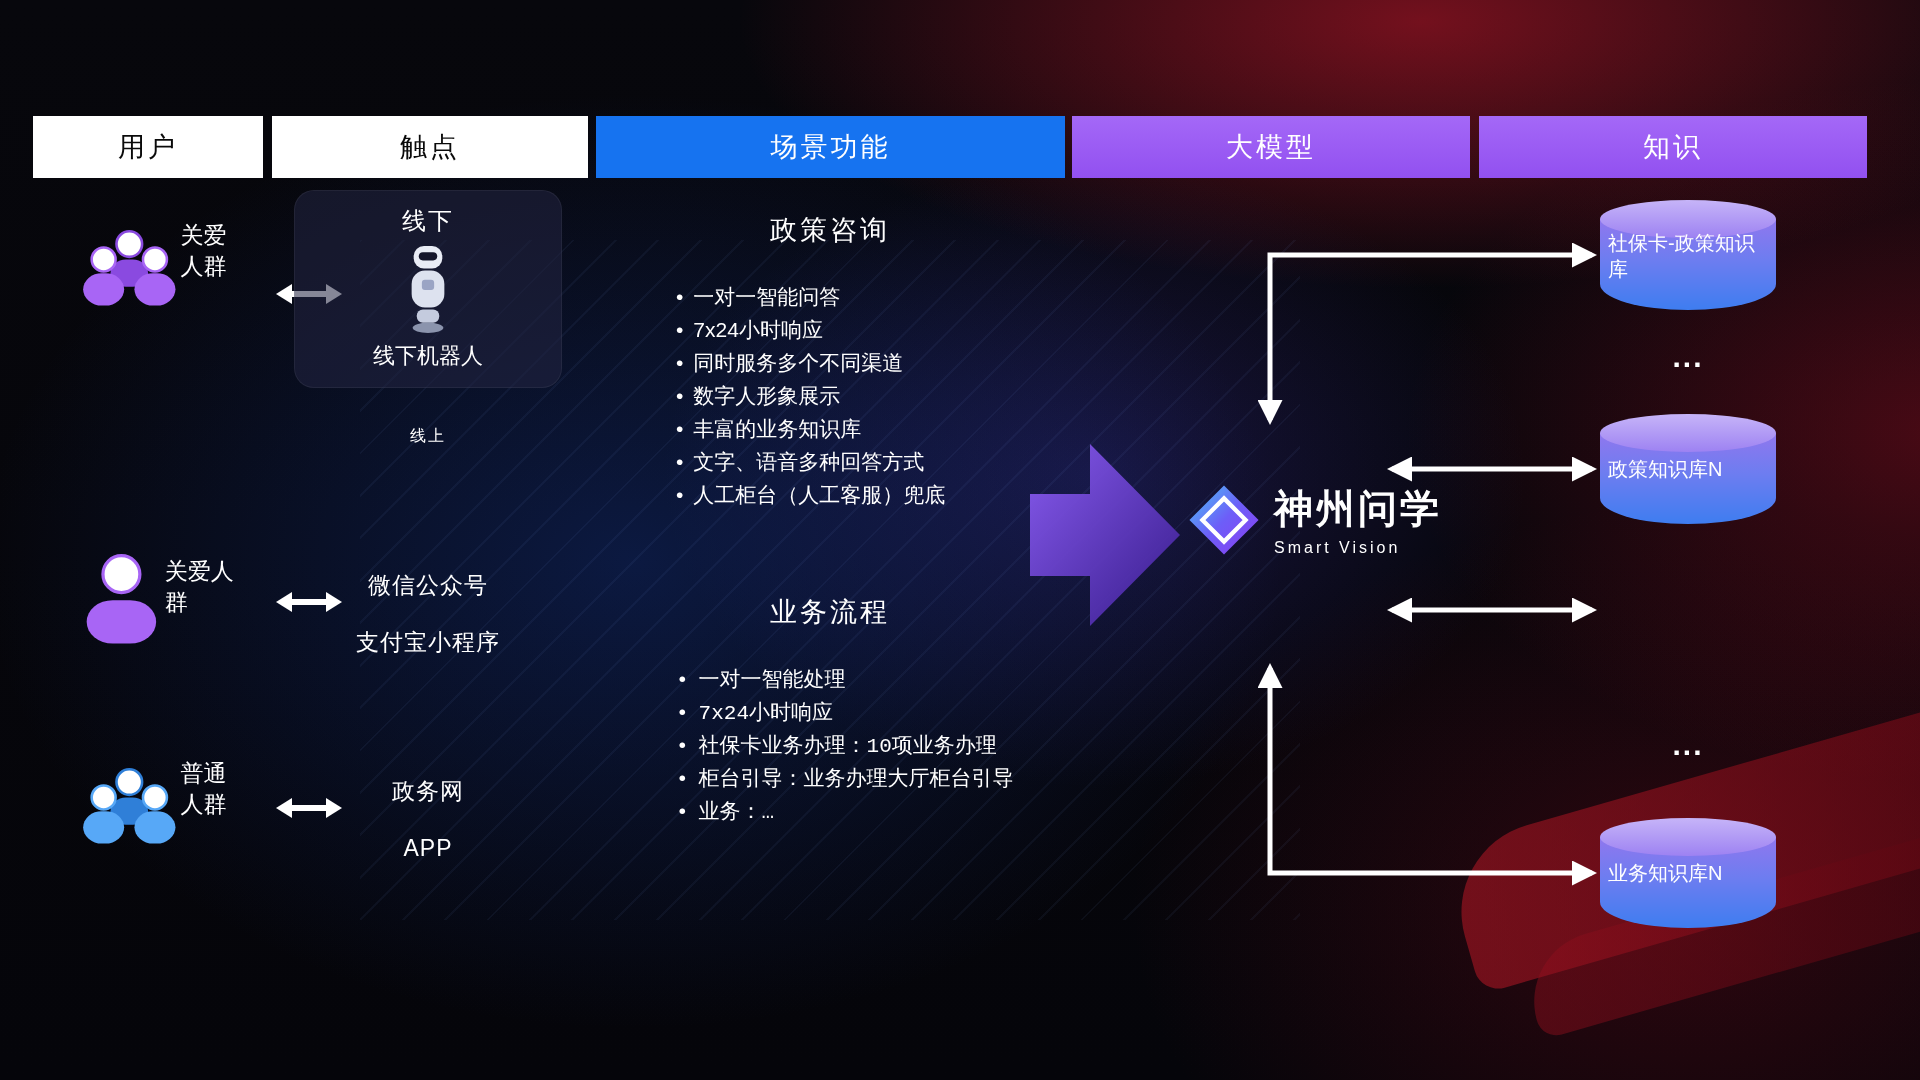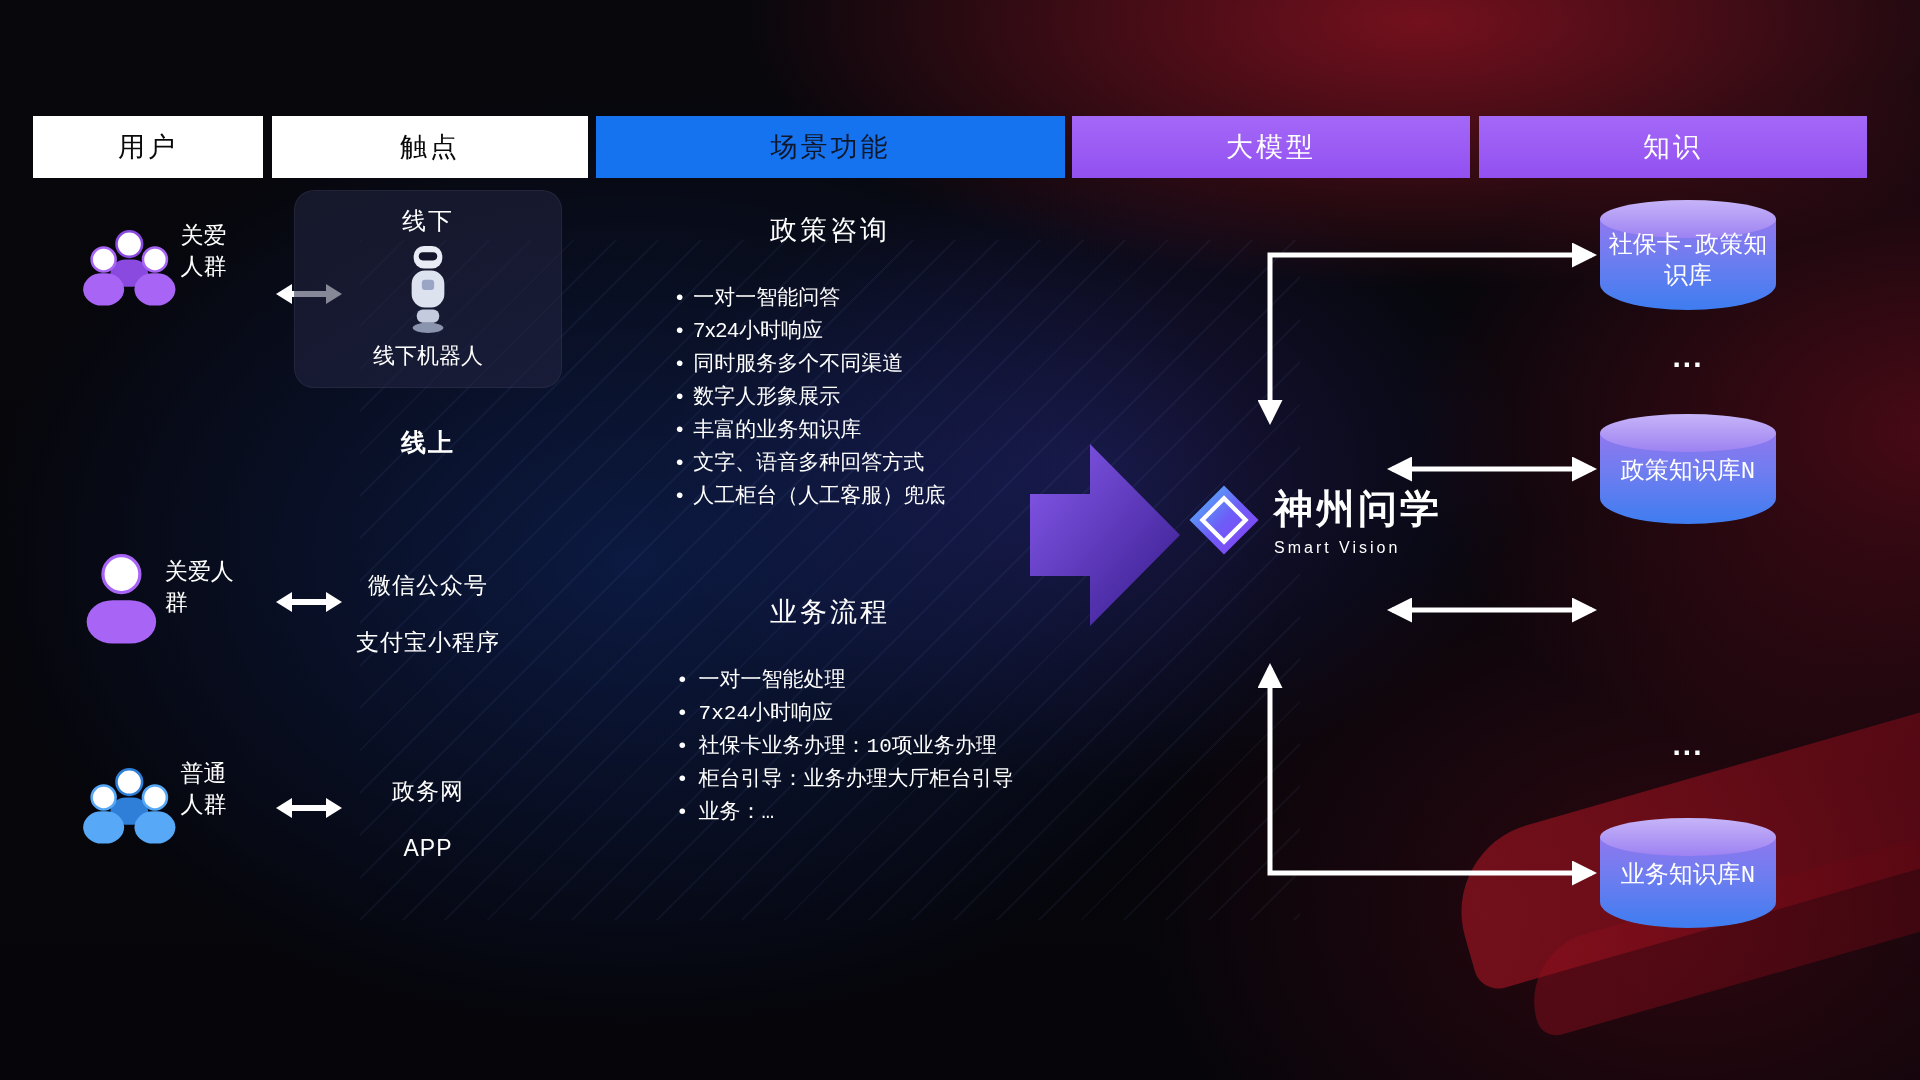--- a/index.html
+++ b/index.html
@@ -29,21 +29,21 @@
     background:linear-gradient(100deg, rgba(150,15,30,.45), rgba(80,5,15,.55));
     border-radius:70px 20px 70px 20px;transform:rotate(-16deg);
   }
 
   
   .hdr{
     position:absolute;top:116px;height:62px;display:flex;align-items:center;justify-content:center;
     font-size:27px;font-weight:normal;letter-spacing:3px;
   }
   .hdr-white{background:#ffffff;color:#0a0a0a;}
-  .hdr-blue{background:#1673f0;color:#0f172a;}
+  .hdr-blue{background:#1673f0;color:#ffffff;}
   .hdr-purple{background:linear-gradient(180deg,#a468f7,#9250f0);color:#fff;}
 
   
   .user-block{position:absolute;width:170px;display:flex;align-items:flex-start;}
   .user-label{margin-top:8px;font-size:23px;}
   .harrow{position:absolute;}
 
   
   .card-offline{
     position:absolute;left:294px;top:190px;width:268px;height:198px;border-radius:20px;
@@ -73,22 +73,22 @@
   .cyl-body{
     position:absolute;left:0;top:19px;width:176px;height:91px;
     background:linear-gradient(180deg,#9077ee 0%,#6d7df0 45%,#3e7df0 100%);
     border-radius:0 0 88px 88px / 0 0 26px 26px;
   }
   .cyl-top{
     position:absolute;left:0;top:0;width:176px;height:38px;border-radius:50%;
     background:linear-gradient(180deg,#c6b4f8,#9d82f2);
   }
   .cyl-label{
-    position:absolute;left:8px;right:8px;top:30px;text-align:center;
-    font-size:24px;line-height:1.3;font-family:Liberation Mono, monospace;
+    position:absolute;left:8px;right:8px;top:30px;
+    font-size:20px;line-height:1.3;
   }
   .ellipsis{position:absolute;left:1600px;width:176px;text-align:center;font-size:30px;font-weight:bold;letter-spacing:2px;}
 
   .flow-arrows{position:absolute;left:1240px;top:220px;}
 </style>
 </head>
 <body>
 
 <div class="canvas">
   <div class="streaks"></div>
@@ -155,21 +155,21 @@
       <rect x="16" y="3" width="28" height="22" rx="10" fill="#e9ecf5"></rect>
       <rect x="21" y="9" width="18" height="8" rx="4" fill="#15162b"></rect>
       <rect x="14" y="27" width="32" height="36" rx="13" fill="#dde2ef"></rect>
       <rect x="24" y="36" width="12" height="10" rx="3" fill="#9aa4c4"></rect>
       <rect x="19" y="65" width="22" height="13" rx="6" fill="#c4cbde"></rect>
       <ellipse cx="30" cy="83" rx="15" ry="5" fill="#8b94ad"></ellipse>
     </svg>
     <div class="tp-sub">线下机器人</div>
   </div>
 
-  <div class="tp-text" style="top:426px;font-size:25px;letter-spacing:2px;font-weight:bold;">线上</div>
+  <div class="tp-text" style="top:426px;font-size:16px;letter-spacing:2px;">线上</div>
   <div class="tp-text" style="top:570px;">微信公众号</div>
   <div class="tp-text" style="top:627px;">支付宝小程序</div>
   <div class="tp-text" style="top:776px;">政务网</div>
   <div class="tp-text" style="top:835px;">APP</div>
 
   <div class="scene-title" style="top:212px;">政策咨询</div>
   <div class="bullets" style="top:280px;">
     <div class="bullet">一对一智能问答</div>
     <div class="bullet">7x24小时响应</div>
     <div class="bullet">同时服务多个不同渠道</div>

